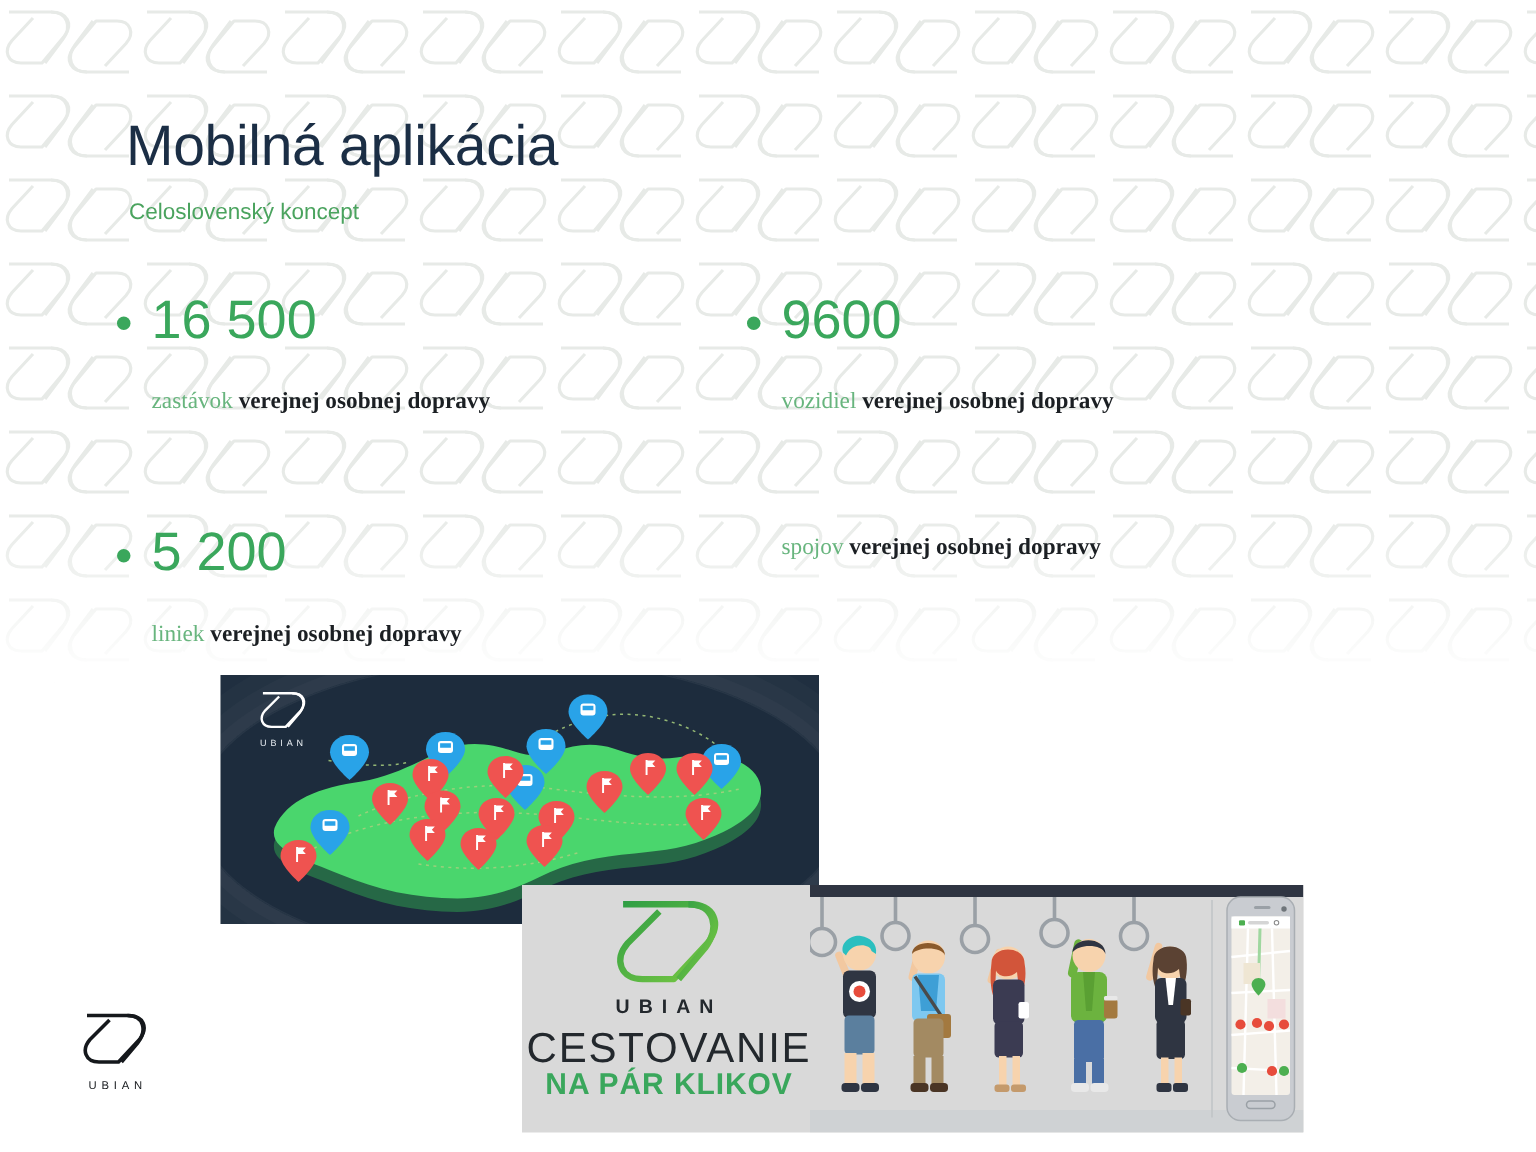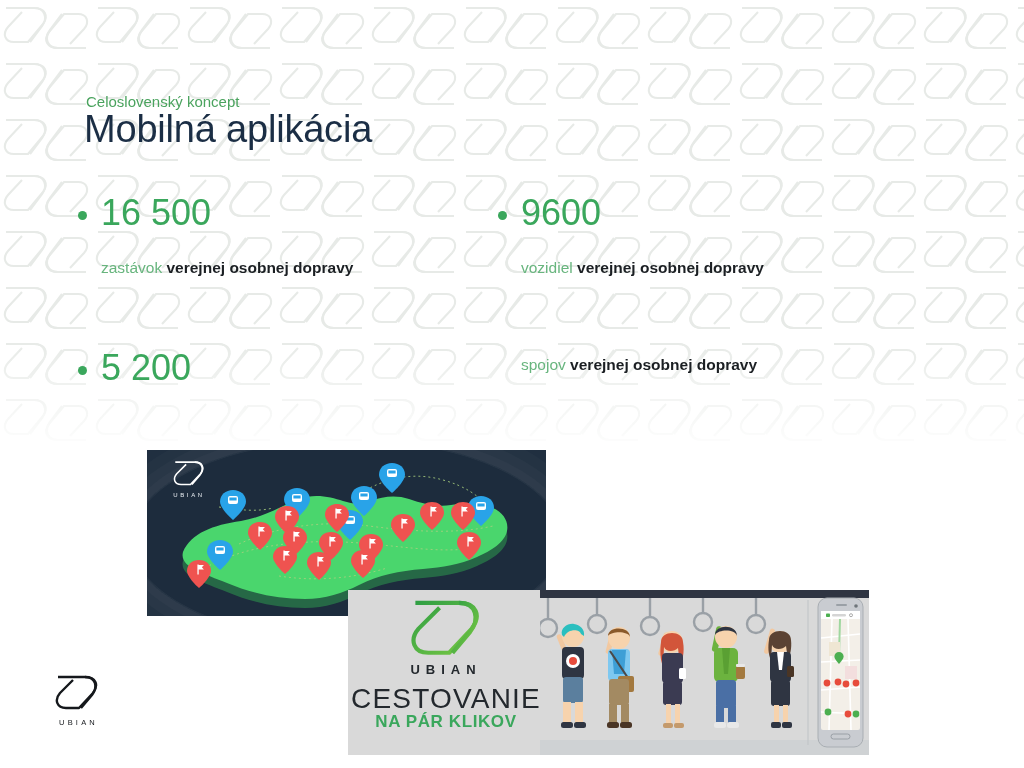--- a/index.html
+++ b/index.html
@@ -95,20 +95,21 @@
     letter-spacing: 0px;
     white-space: nowrap;
   }
   .stat-label {
     margin-left: 23px;
     margin-top: 17px;
     font-size: 15.5px;
     font-weight: 700;
     color: #1b1f23;
     white-space: nowrap;
+    font-family: Liberation Serif, serif;
   }
   .stat-label .lead {
     color: #68b57e;
     font-weight: 400;
   }
 
   
   #map-panel {
     position: absolute;
     left: 147px;
@@ -193,21 +194,21 @@
     font-weight: 400;
     color: #23282d;
     letter-spacing: 1.2px;
     white-space: nowrap;
   }
   #banner-line2 {
     position: absolute;
     left: 50%;
     transform: translateX(-50%);
     top: 122px;
-    font-size: 17px;
+    font-size: 20px;
     font-weight: 700;
     color: #3aa75c;
     letter-spacing: 0.6px;
     white-space: nowrap;
   }
   #banner-scene {
     position: absolute;
     left: 192px;
     top: 0;
     width: 329px;
@@ -248,22 +249,22 @@
         </g>
         <g transform="translate(88,50) scale(-1,-1)">
           <use href="#wm-mark"></use>
         </g>
       </pattern>
     </defs>
     <rect x="0" y="0" width="1024" height="470" fill="url(#wm-pat)"></rect>
   </svg>
 
   <div id="header">
+    <div id="page-title">Mobilná aplikácia</div>
     <div id="page-subtitle">Celoslovenský koncept</div>
-    <div id="page-title">Mobilná aplikácia</div>
   </div>
 
   <div id="stats">
 
     <div class="stat">
       <div class="stat-top">
         <span class="stat-bullet"></span>
         <span class="stat-value">16 500</span>
       </div>
       <div class="stat-label"><span class="lead">zastávok</span><span> verejnej osobnej dopravy</span></div>
@@ -275,20 +276,21 @@
         <span class="stat-value">9600</span>
       </div>
       <div class="stat-label"><span class="lead">vozidiel</span><span> verejnej osobnej dopravy</span></div>
     </div>
 
     <div class="stat">
       <div class="stat-top">
         <span class="stat-bullet"></span>
         <span class="stat-value">5 200</span>
       </div>
+      <div class="stat-label"><span class="lead">liniek</span><span> verejnej osobnej dopravy</span></div>
     </div>
 
     <div class="stat">
       <div class="stat-label"><span class="lead">spojov</span><span> verejnej osobnej dopravy</span></div>
     </div>
 
   </div>
 
   <div id="map-panel">
     <div class="rings"></div>

